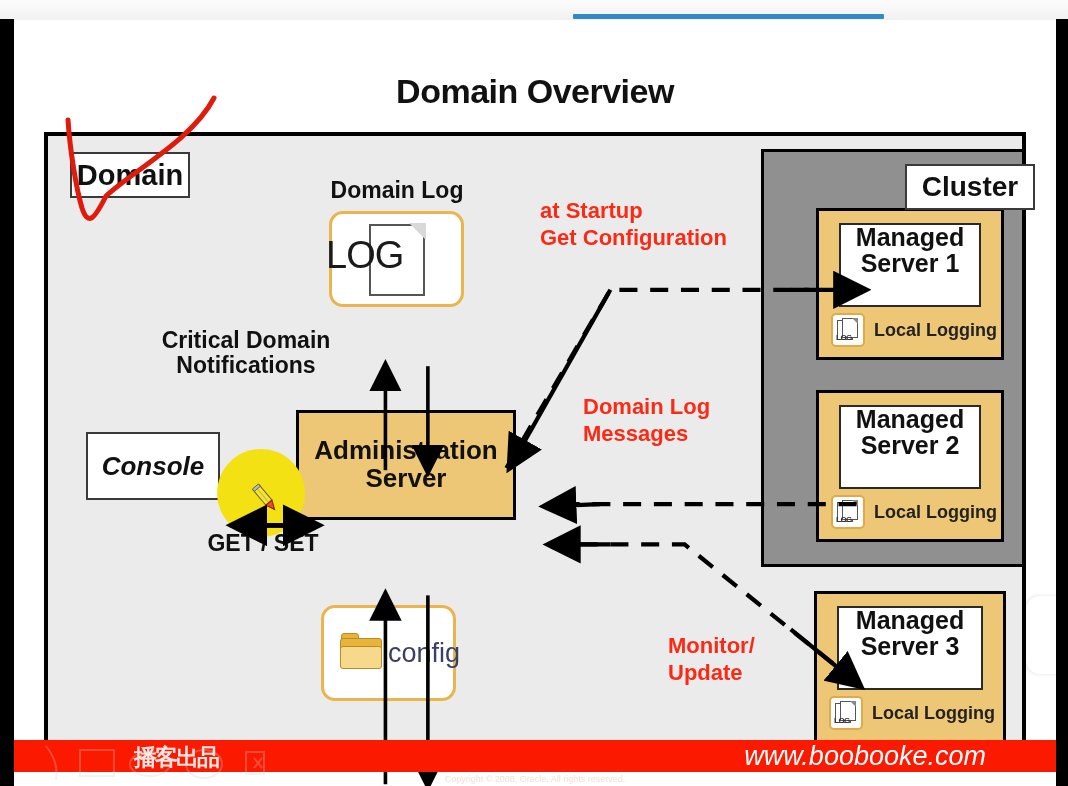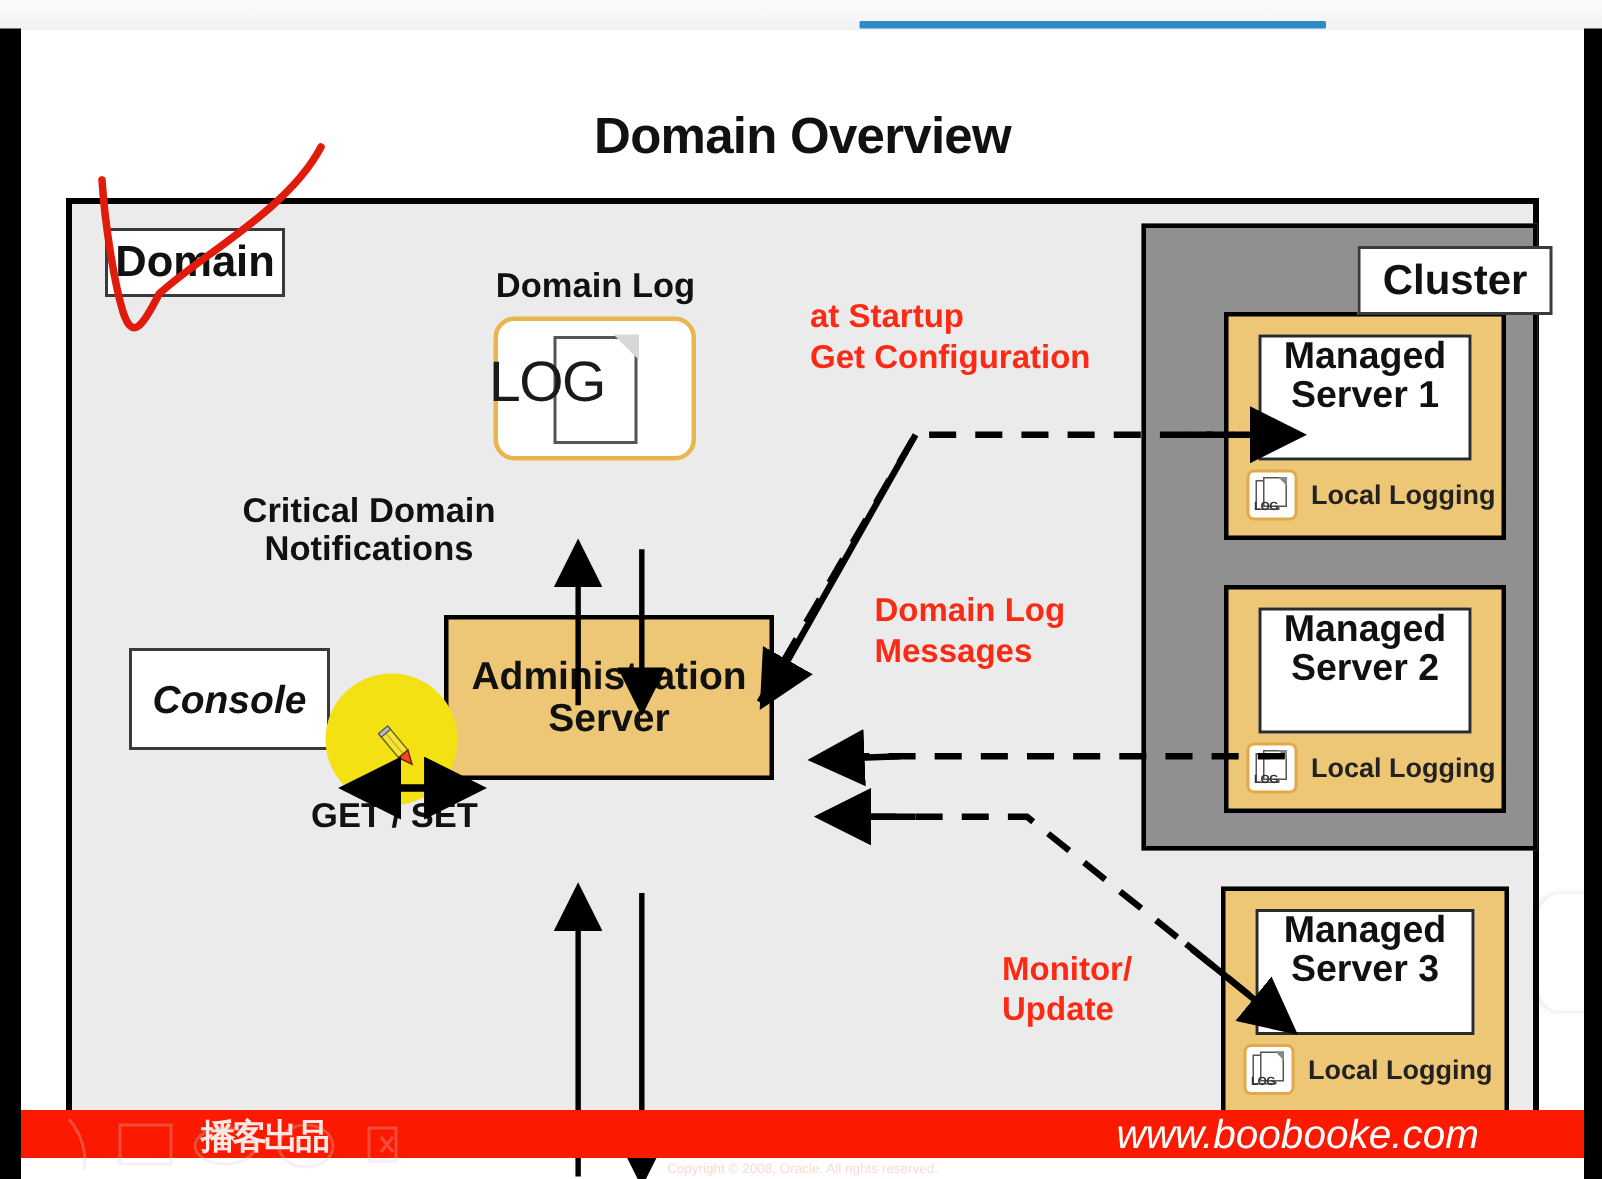--- a/index.html
+++ b/index.html
@@ -234,20 +234,28 @@
 
     <div class="cap cap-domainlog">Domain Log</div>
     <div class="softcard domainlog-card">
       <span class="logdoc">
         <span class="page"></span>
           <span class="fold"></span>
       </span>
       <span class="logword">LOG</span>
     </div>
 
+    <div class="softcard config-card">
+      <span class="folder">
+        <span class="tab"></span>
+          <span class="back"></span>
+          <span class="front"></span>
+      </span>
+      <span class="configword">config</span>
+    </div>
 
     <div class="admin">
       <span>Administration</span>
       <span>Server</span>
     </div>
 
     <div class="console">Console</div>
 
     <div class="bubble"></div>
     <svg class="pencil" viewBox="0 0 34 34">

